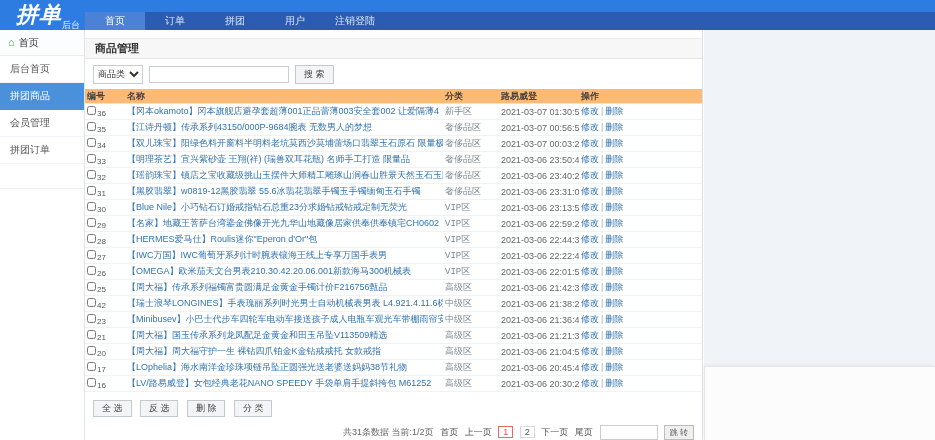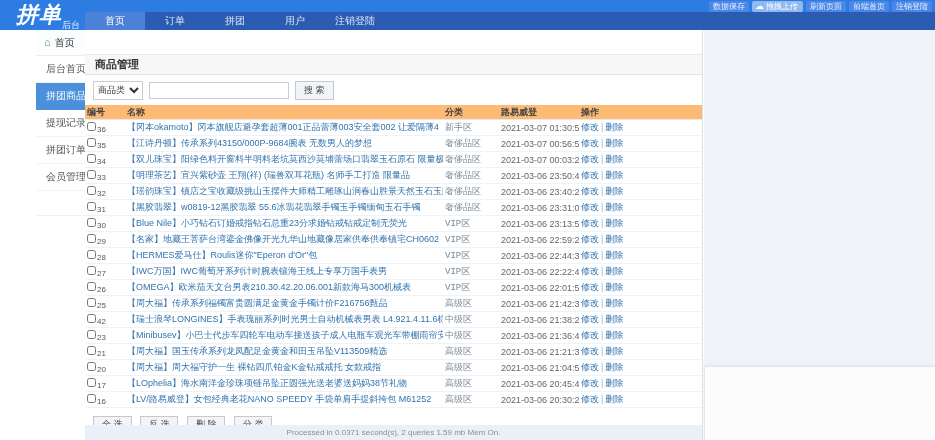--- a/index.html
+++ b/index.html
@@ -12,34 +12,34 @@
   .tab.active{background:#4b82d8;color:#fff;}
   .logo{position:absolute;left:0;top:0;width:85px;height:30px;color:#fff;white-space:nowrap;}
   .logo-main{font-size:22px;font-weight:bold;font-style:italic;letter-spacing:1px;line-height:30px;padding-left:16px;display:inline-block;}
   .logo-sub{font-size:9px;opacity:.9;display:inline-block;vertical-align:-6px;}
   .topbtns{position:absolute;top:1px;right:3px;display:flex;gap:3px;align-items:center;}
   .topbtn{font-size:8px;color:#e8f1ff;background:#4a87e6;border-radius:2px;padding:1px 4px;line-height:9px;cursor:pointer;}
   .upload-chip{display:flex;align-items:center;gap:2px;background:#8fb9f0;border-radius:2px;padding:1px 5px 1px 3px;color:#fff;font-size:8px;line-height:9px;cursor:pointer;}
   .upload-chip .cloud{font-size:9px;line-height:9px;}
 
   
-  .sidebar{position:absolute;left:0;top:30px;bottom:0;width:84px;background:#fff;border-right:1px solid #dfe5ec;padding-left:36px;}
+  .sidebar{position:absolute;left:0;top:30px;bottom:0;width:84px;background:#fff;border-right:1px solid #dfe5ec;}
   .side-head{height:25px;line-height:25px;padding-left:8px;font-size:10px;color:#333;border-bottom:1px solid #e9eef4;background:#fbfdff;}
   .side-head .home{color:#4caf50;margin-right:4px;font-size:11px;}
   .side-item{height:26px;line-height:26px;padding-left:10px;font-size:10px;color:#555;border-bottom:1px solid #f0f4f8;cursor:pointer;}
   .side-item.active{background:#4a90db;color:#fff;border-bottom-color:#4a90db;}
   .side-group-end{height:24px;border-bottom:1px solid #eef1f5;}
 
   
   .right-bg{position:absolute;left:704px;top:30px;right:0;bottom:0;background:#f0f3f7;}
   .white-box{position:absolute;left:704px;top:366px;right:0;bottom:0;background:#fcfcfd;border-top:1px solid #e6e6e8;border-left:1px solid #e6e6e8;box-shadow:-1px -1px 3px rgba(0,0,0,.05);}
 
   
   .panel{position:absolute;left:85px;top:30px;width:618px;bottom:0;background:#fff;border-right:1px solid #dbe0e6;box-sizing:border-box;}
-  .panel-title{margin-top:24px;height:19px;line-height:19px;background:#f7f7f7;border-top:1px solid #ececec;border-bottom:1px solid #e4e4e4;padding-left:10px;font-size:11px;font-weight:bold;color:#333;}
+  .panel-title{margin-top:8px;height:19px;line-height:19px;background:#f7f7f7;border-top:1px solid #ececec;border-bottom:1px solid #e4e4e4;padding-left:10px;font-size:11px;font-weight:bold;color:#333;}
   .search-row{height:20px;padding:5px 8px;display:flex;gap:6px;align-items:center;}
   select.cat{width:50px;height:19px;font-size:9px;border:1px solid #c6cdd5;color:#333;background:#fff;}
   input.kw{width:132px;height:15px;border:1px solid #c6cdd5;font-size:9px;padding:0 3px;}
   .btn-lite{height:19px;font-size:9px;padding:0 8px;border:1px solid #c3c9d0;background:#f3f4f6;color:#444;cursor:pointer;}
 
   table.grid{width:100%;border-collapse:collapse;table-layout:fixed;}
   table.grid col.c-id{width:40px;} table.grid col.c-name{width:318px;}
   table.grid col.c-cat{width:56px;} table.grid col.c-time{width:80px;}
   table.grid col.c-ops{width:66px;} 
   table.grid th{font-size:9px;color:#444;text-align:left;font-weight:bold;height:14px;
@@ -76,44 +76,33 @@
   <div class="navrow">
     <div class="tab active">首页</div>
     <div class="tab">订单</div>
     <div class="tab">拼团</div>
     <div class="tab">用户</div>
     <div class="tab">注销登陆</div>
   </div>
   <div class="logo">
     <span class="logo-main">拼单</span><span class="logo-sub">后台</span>
   </div>
-  <div class="topbtns">
-    <span class="topbtn">数据保存</span>
-    <span class="upload-chip">
-      <span class="cloud">☁</span>
-      <span>拖拽上传</span>
-    </span>
-    <span class="topbtn">刷新页面</span>
-    <span class="topbtn">前端首页</span>
-    <span class="topbtn">注销登陆</span>
-  </div>
 </div>
 
 <div class="right-bg"></div>
 <div class="white-box"></div>
 
 <div class="sidebar">
   <div class="side-head">
     <span class="home">⌂</span><span>首页</span>
   </div>
   <div class="side-item">后台首页</div>
   <div class="side-item active">拼团商品</div>
-  <div class="side-item">提现记录</div>
+  <div class="side-item">会员管理</div>
   <div class="side-item">拼团订单</div>
-  <div class="side-item">会员管理</div>
   <div class="side-group-end"></div>
 </div>
 
 <div class="panel">
   <div class="panel-title">商品管理</div>
 
   <div class="search-row">
     <select class="cat">
       <option>商品类目</option>
     </select>
@@ -426,14 +415,13 @@
     <span class="pg-link">首页</span>
     <span class="pg-link">上一页</span>
     <span class="pg-cur">1</span>
     <span class="pg-num">2</span>
     <span class="pg-link">下一页</span>
     <span class="pg-link">尾页</span>
     <input class="pg-input" type="text" value="" style="">
     <button class="pg-go">跳 转</button>
   </div>
 
-  <div class="panel-footer">Processed in 0.0371 second(s), 2 queries 1.59 mb Mem On.</div>
 </div>
 
 </body></html>

